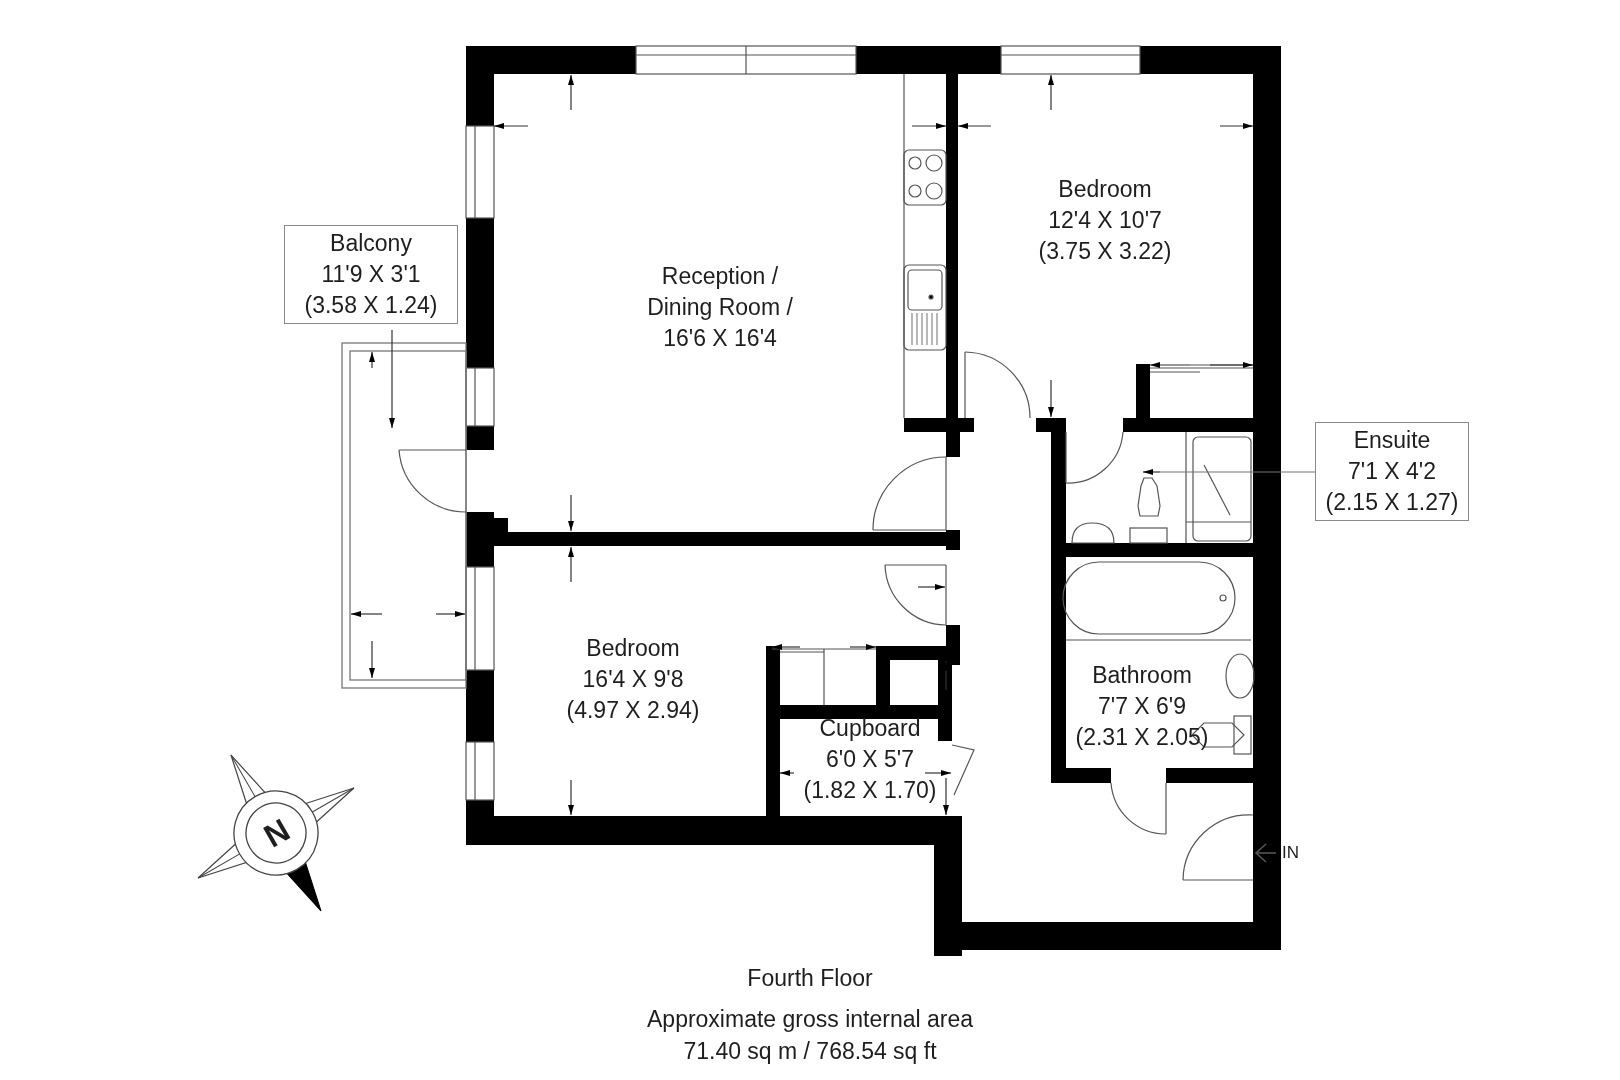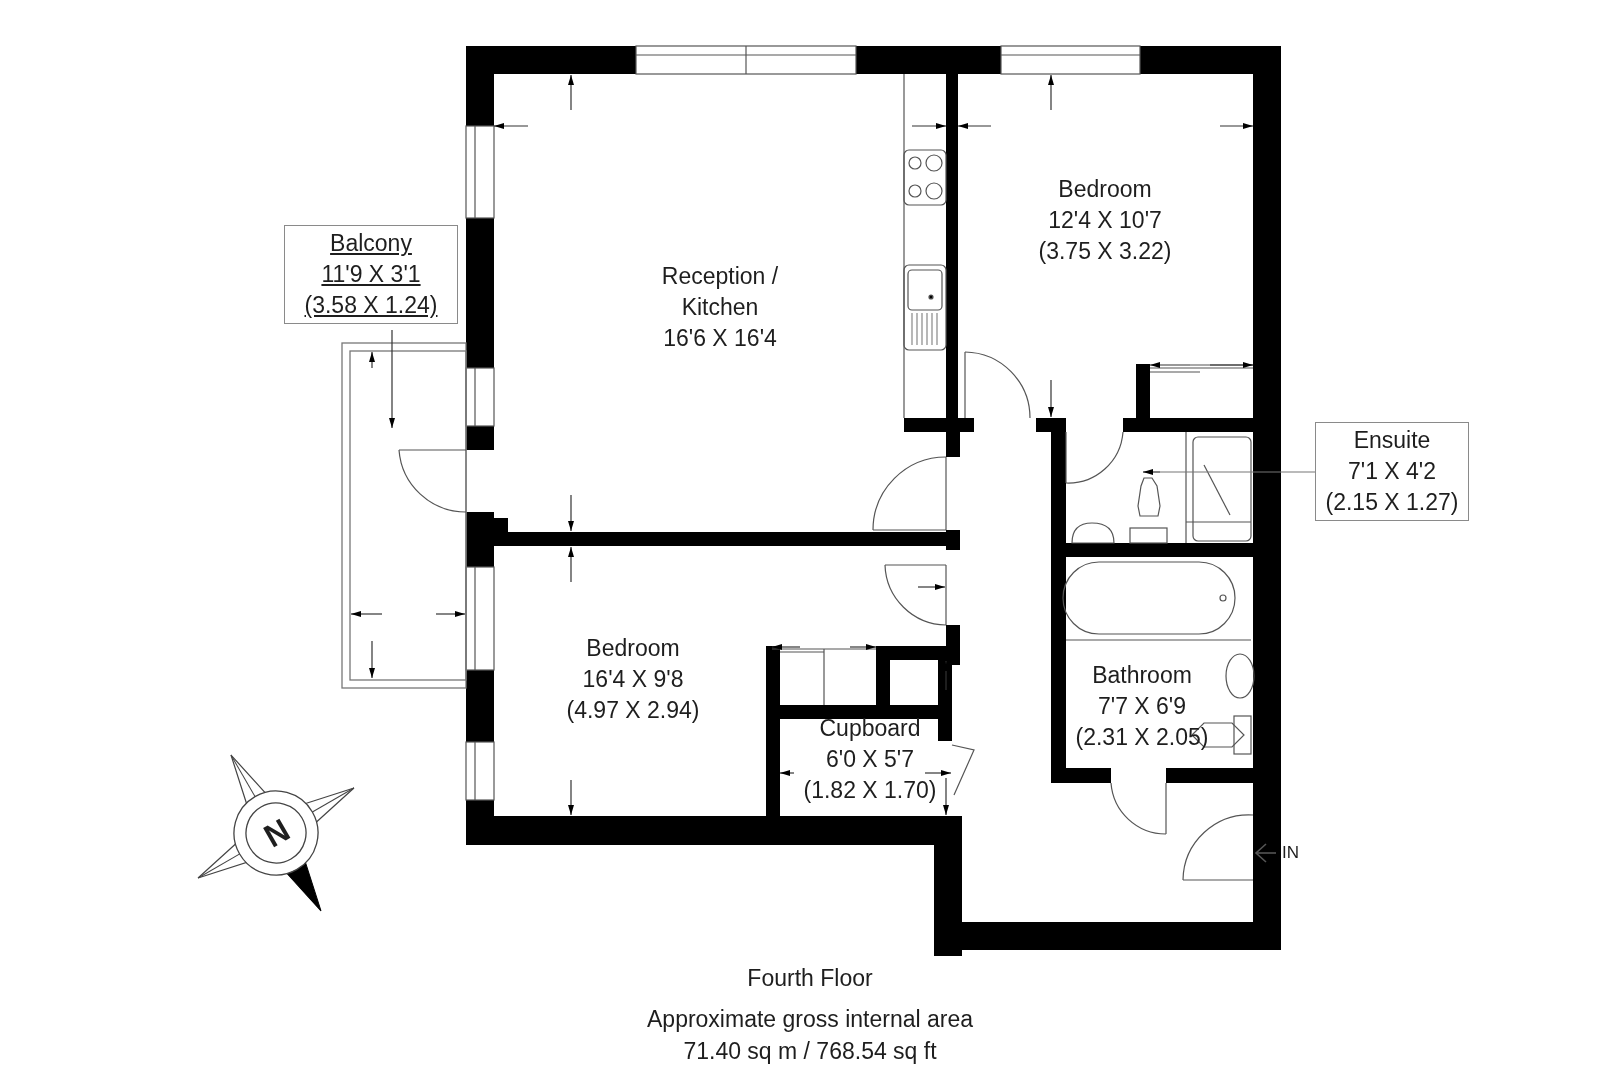--- a/index.html
+++ b/index.html
@@ -211,29 +211,29 @@
     <line x1="90" y1="0" x2="0" y2="0" stroke="#444"></line>
     <circle r="42" fill="#fff" stroke="#444" stroke-width="1.3"></circle>
     <circle r="30" fill="#fff" stroke="#444" stroke-width="1.3"></circle>
   </g>
 </svg>
 
 <div class="lbl" style="left:262px; top:818px; font-size:32px; font-weight:bold; transform:rotate(-30deg); width:30px;">
   <span>N</span>
 </div>
 
-<div class="lbl boxed" style="left:284px; top:225px; width:160px;text-decoration:underline;">
+<div class="lbl boxed" style="left:284px; top:225px; width:160px;">
   <span>Balcony</span>
   <span>11'9 X 3'1</span>
   <span>(3.58 X 1.24)</span>
 </div>
 
 <div class="lbl" style="left:600px; top:225px; width:240px;margin-top:36px;">
   <span>Reception /</span>
-  <span>Kitchen</span>
+  <span>Dining Room /</span>
   <span>16'6 X 16'4</span>
 </div>
 
 <div class="lbl" style="left:1005px; top:174px; width:200px;">
   <span>Bedroom</span>
   <span>12'4 X 10'7</span>
   <span>(3.75 X 3.22)</span>
 </div>
 
 <div class="lbl boxed" style="left:1315px; top:422px; width:140px;">

